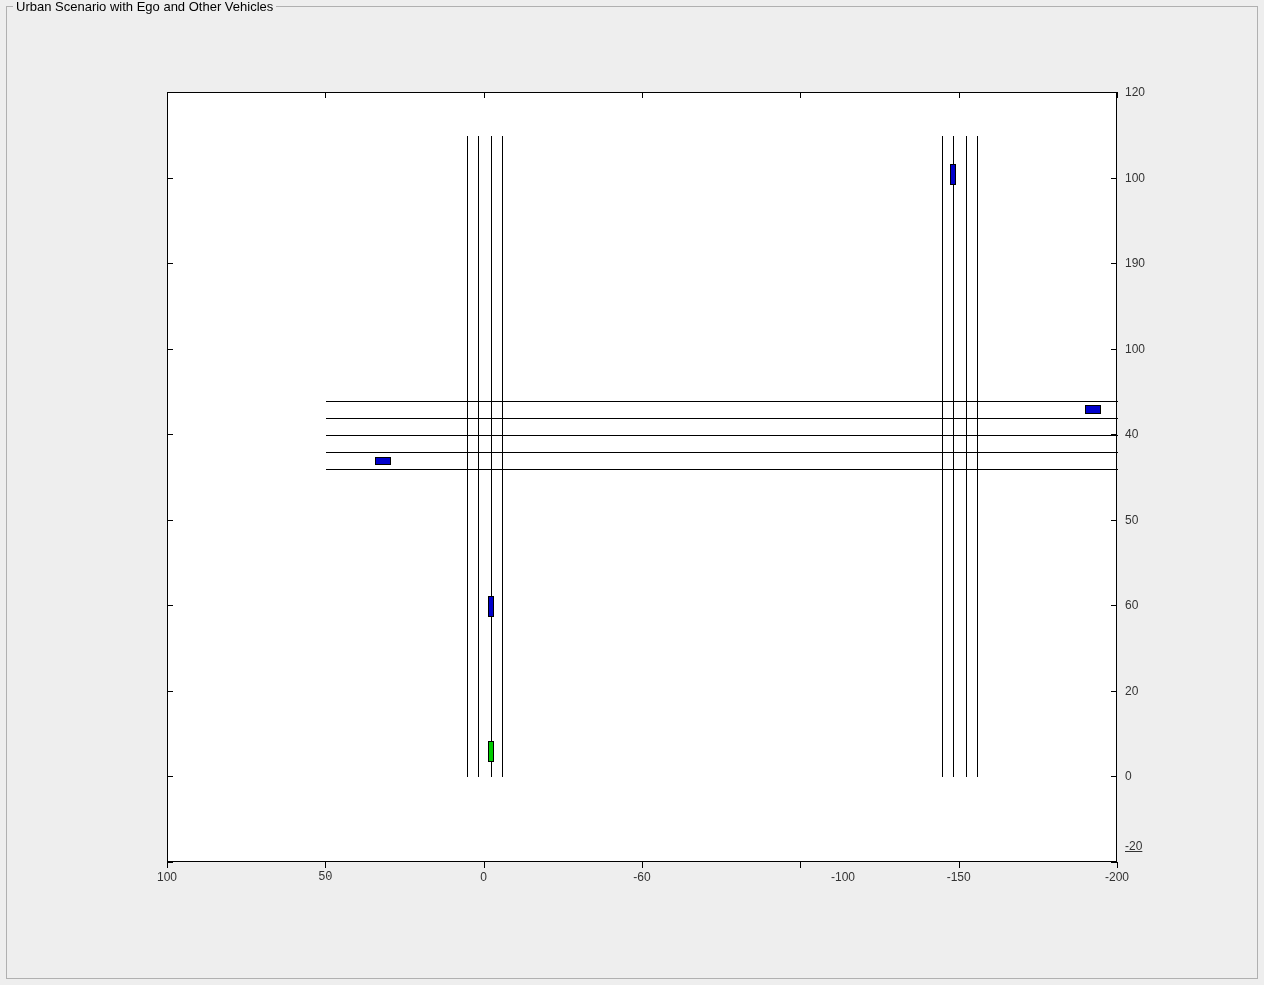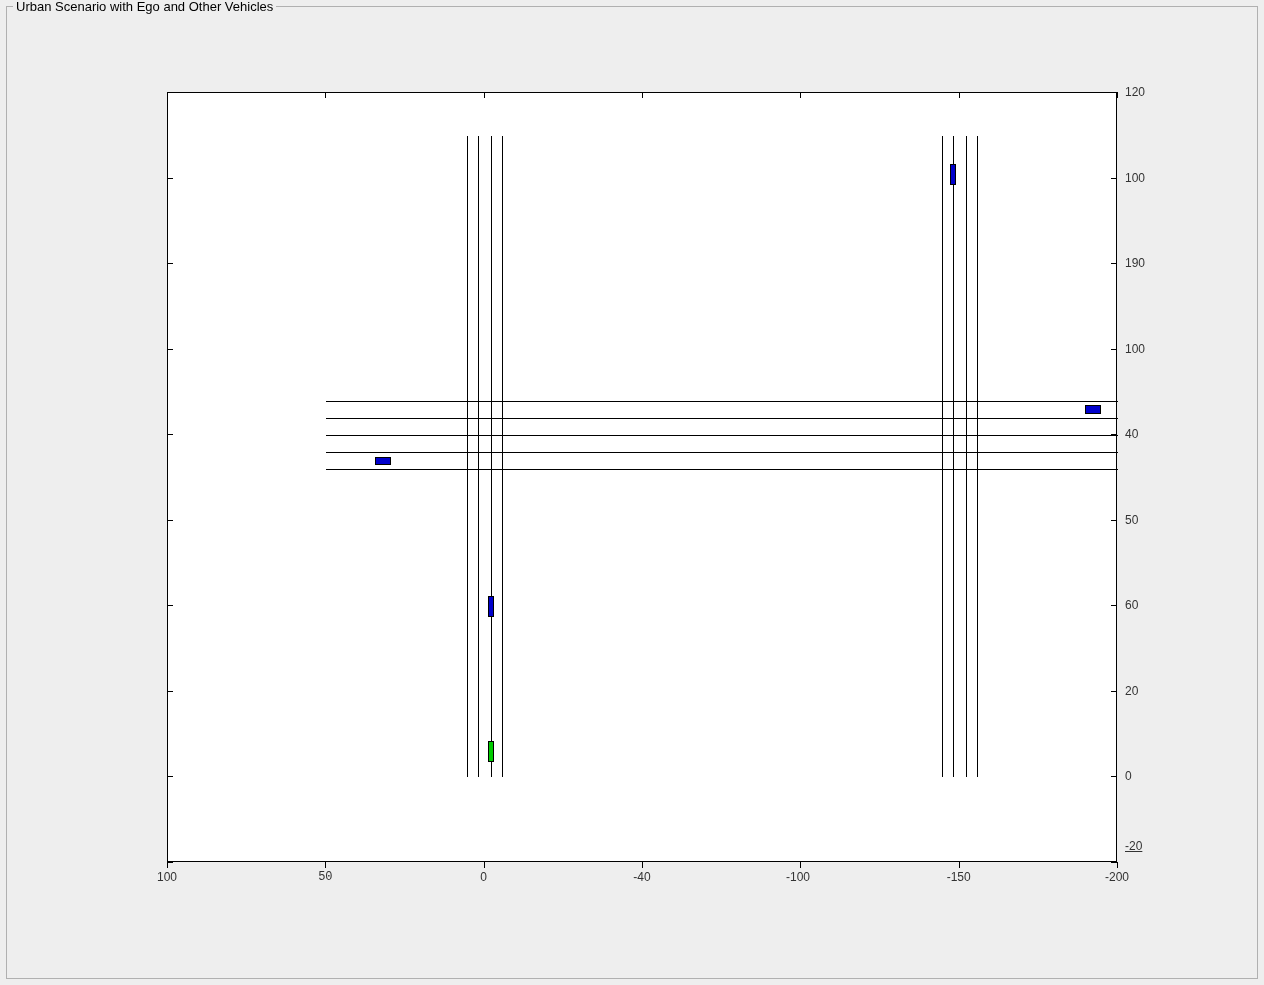--- a/index.html
+++ b/index.html
@@ -94,24 +94,24 @@
 <div class="tick tick-x" style="left: 160px; top: 855px; height: 6px;"></div>
     <div class="tick-label-x" style="left: 160px; top: 863px;">100</div>
     <div class="tick tick-x" style="left: 160px; top: 85px; height: 6px;"></div>
     <div class="tick tick-x" style="left: 318.333px; top: 855px; height: 6px;"></div>
     <div class="tick-label-x" style="left: 318.333px; top: 863px; font-family: Liberation Mono, monospace;">50</div>
     <div class="tick tick-x" style="left: 318.333px; top: 85px; height: 6px;"></div>
     <div class="tick tick-x" style="left: 476.667px; top: 855px; height: 6px;"></div>
     <div class="tick-label-x" style="left: 476.667px; top: 863px;">0</div>
     <div class="tick tick-x" style="left: 476.667px; top: 85px; height: 6px;"></div>
     <div class="tick tick-x" style="left: 635px; top: 855px; height: 6px;"></div>
-    <div class="tick-label-x" style="left: 635px; top: 863px;">-40</div>
+    <div class="tick-label-x" style="left: 635px; top: 863px;">-60</div>
     <div class="tick tick-x" style="left: 635px; top: 85px; height: 6px;"></div>
     <div class="tick tick-x" style="left: 793.333px; top: 855px; height: 6px;"></div>
-    <div class="tick-label-x" style="left: 791px; top: 863px;">-100</div>
+    <div class="tick-label-x" style="left: 836px; top: 863px;">-100</div>
     <div class="tick tick-x" style="left: 793.333px; top: 85px; height: 6px;"></div>
     <div class="tick tick-x" style="left: 951.667px; top: 855px; height: 6px;"></div>
     <div class="tick-label-x" style="left: 951.667px; top: 863px;">-150</div>
     <div class="tick tick-x" style="left: 951.667px; top: 85px; height: 6px;"></div>
     <div class="tick tick-x" style="left: 1110px; top: 855px; height: 6px;"></div>
     <div class="tick-label-x" style="left: 1110px; top: 863px;">-200</div>
     <div class="tick tick-x" style="left: 1110px; top: 85px; height: 6px;"></div>
     <div class="tick tick-y" style="left: 160px; top: 855px; width: 6px;"></div>
     <div class="tick tick-y" style="left: 1104px; top: 855px; width: 6px;"></div>
     <div class="tick-label-y" style="left: 1118px; top: 832px; text-decoration: underline;">-20</div>

